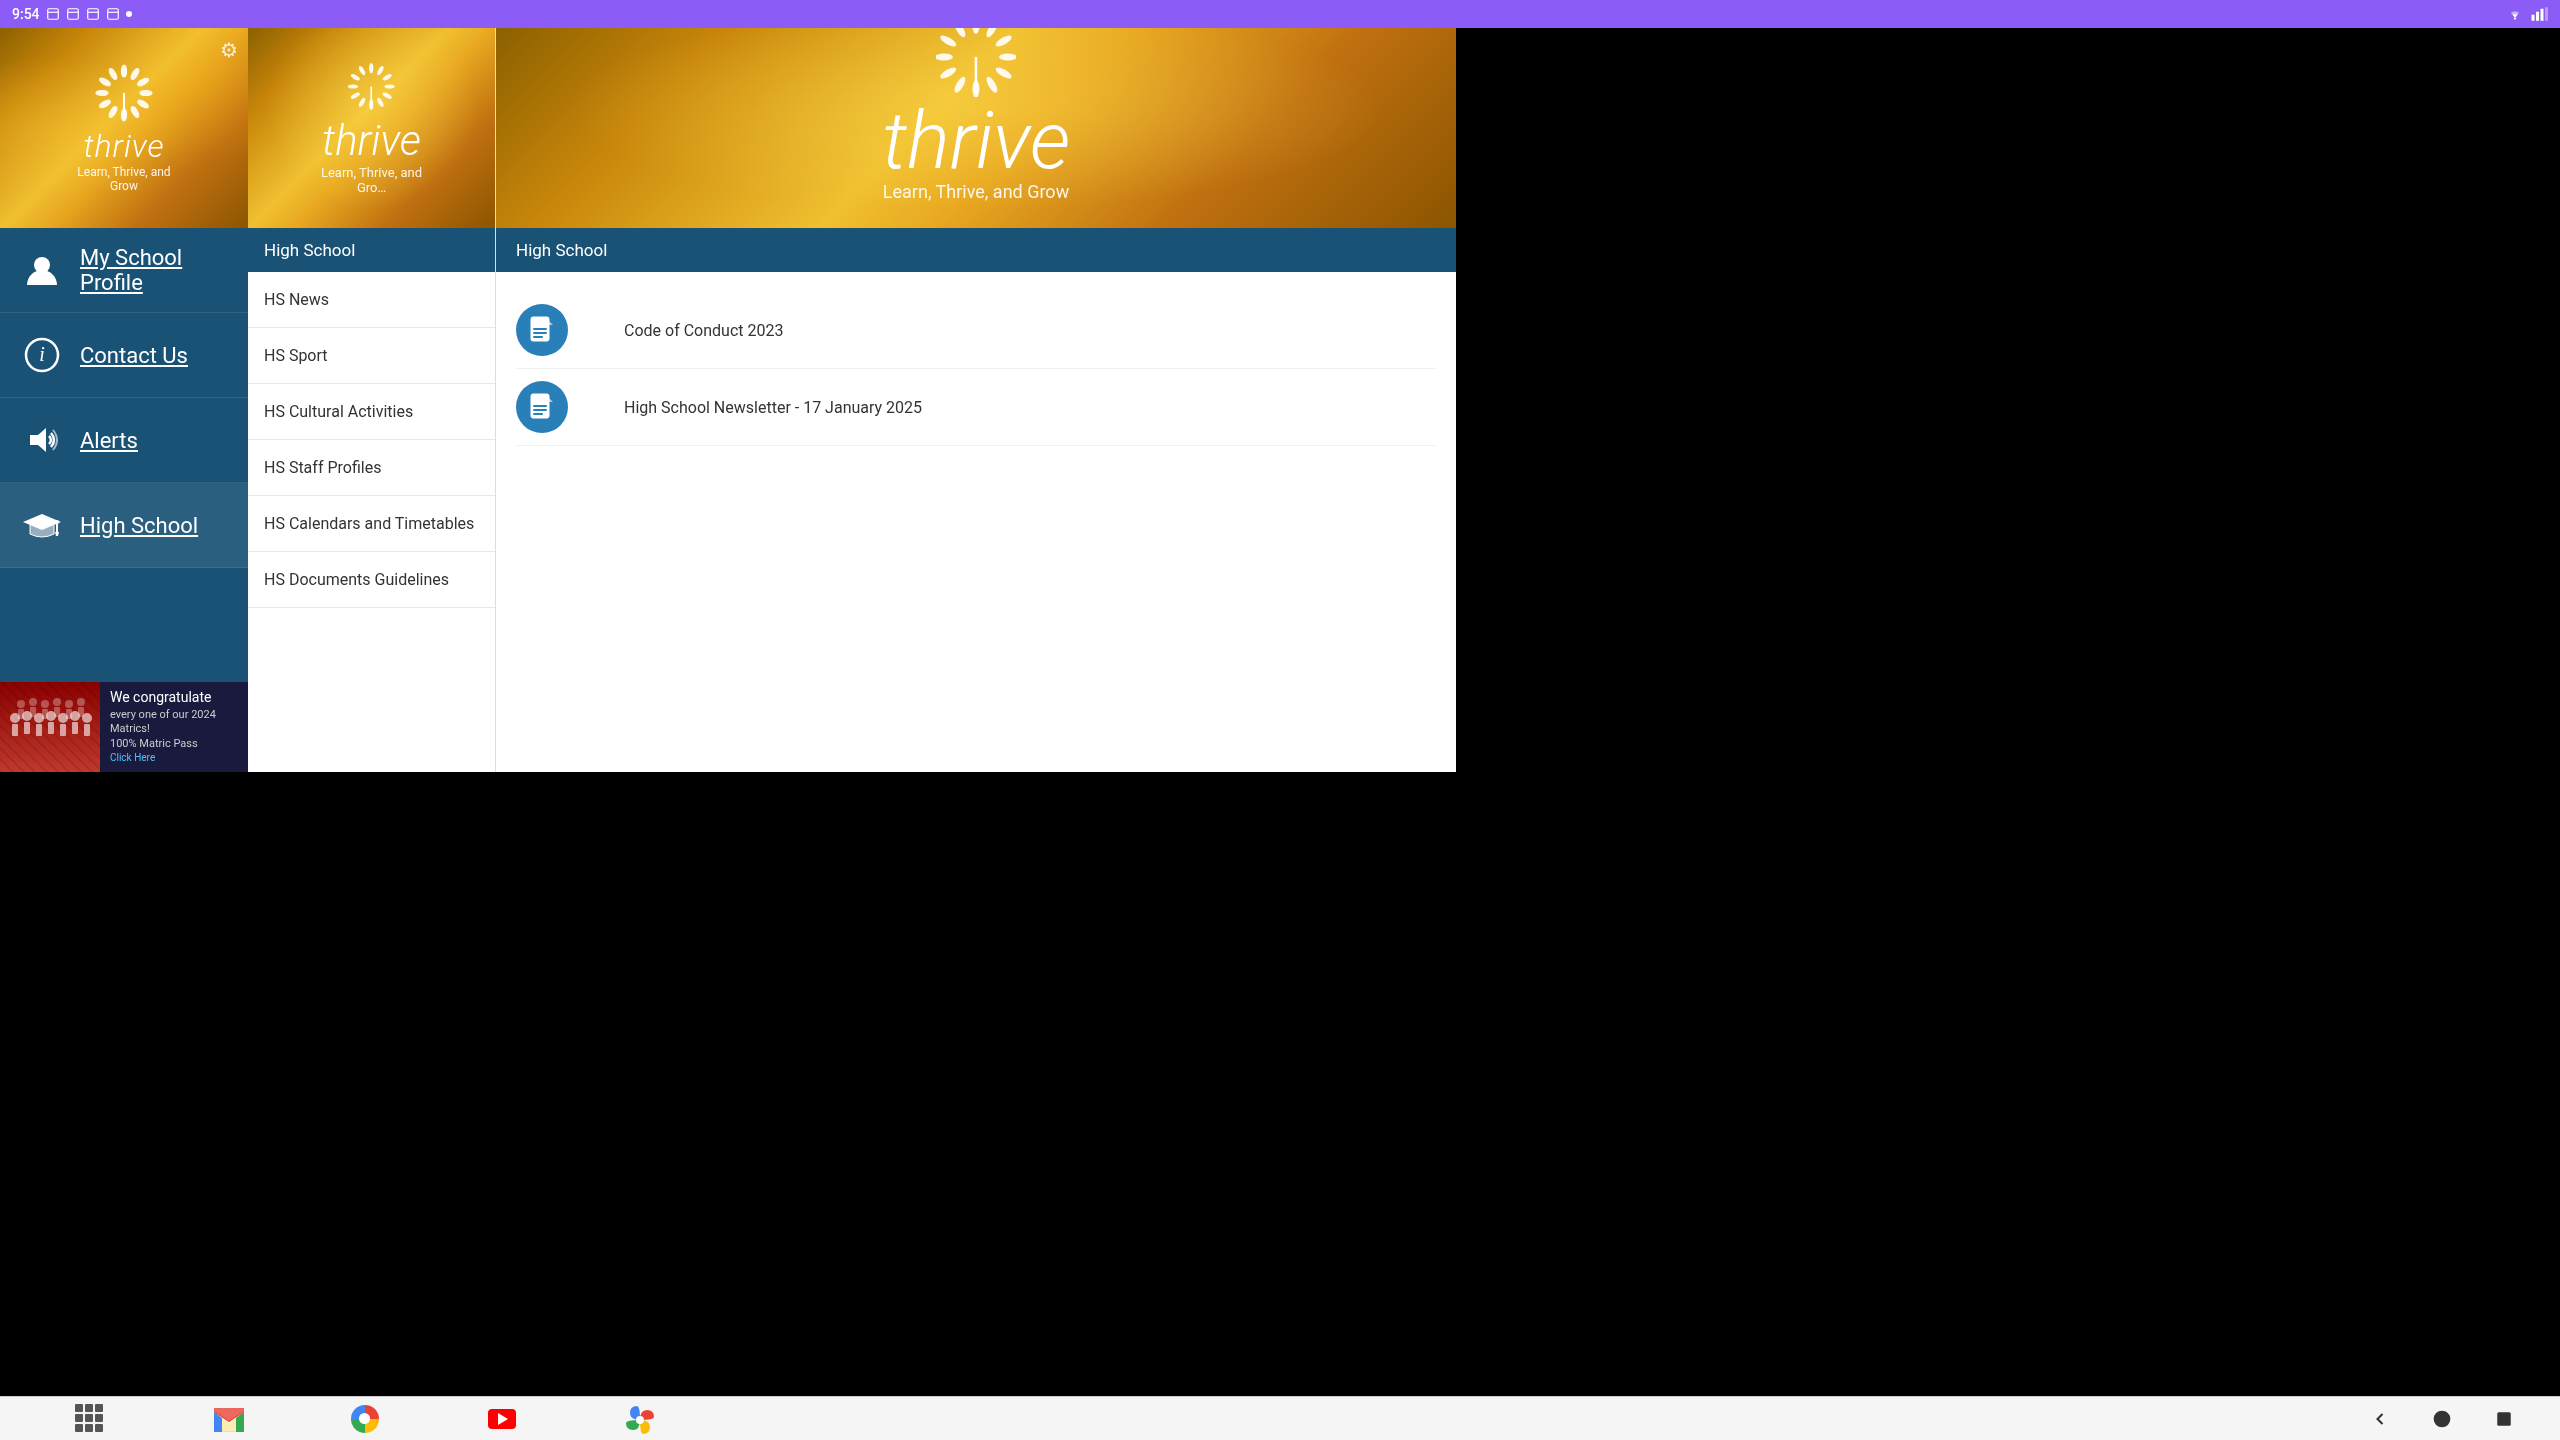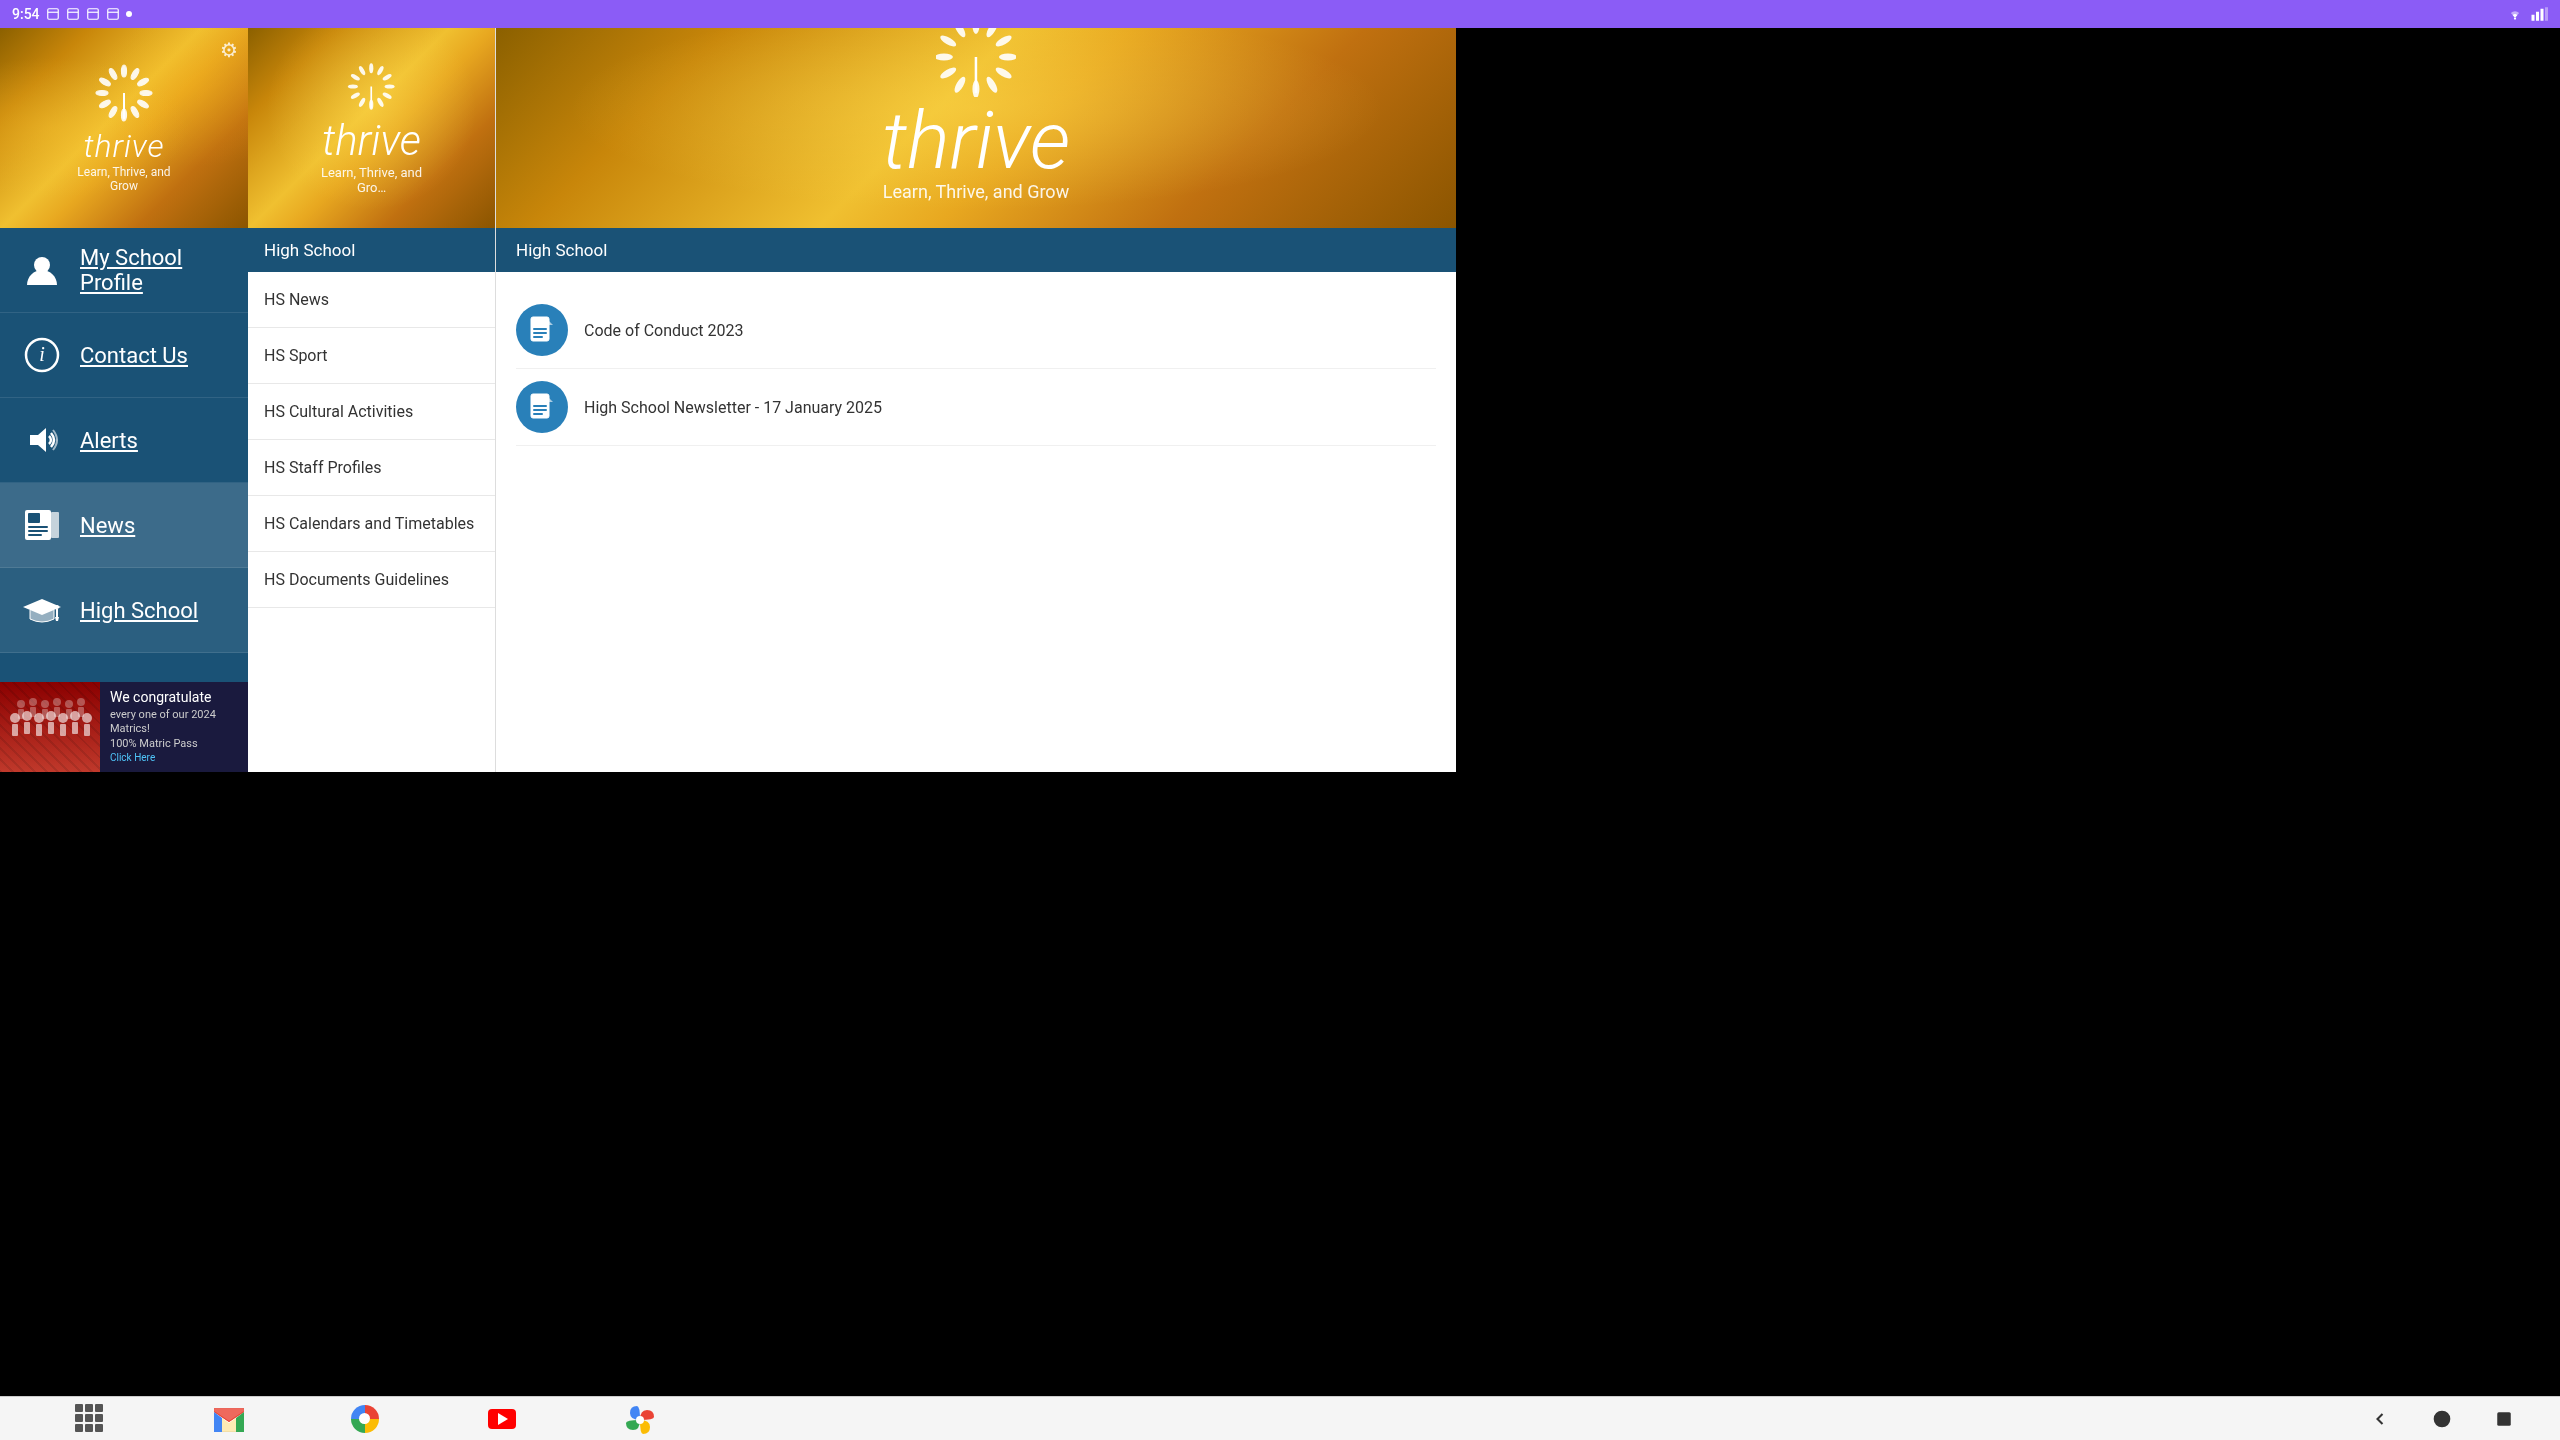--- a/index.html
+++ b/index.html
@@ -278,20 +278,21 @@
       font-size: 22px;
       font-weight: 400;
       margin-bottom: 20px;
     }
     .doc-item {
       display: flex;
       align-items: center;
       padding: 12px 0;
       cursor: pointer;
       border-bottom: 1px solid #f0f0f0;
+      gap: 40px;
     }
     .doc-icon {
       width: 52px;
       height: 52px;
       background: #2980b9;
       border-radius: 50%;
       display: flex;
       align-items: center;
       justify-content: center;
       margin-right: 16px;
@@ -525,34 +526,20 @@
             <polygon points="6,13 14,13 22,6 22,30 14,23 6,23" fill="white"></polygon>
 
             <path d="M25 14 Q29 18 25 22" stroke="white" stroke-width="2.5" fill="none"></path>
             <path d="M27 11 Q33 18 27 25" stroke="white" stroke-width="2.5" fill="none"></path>
             <path d="M29 8 Q37 18 29 28" stroke="white" stroke-width="2" fill="none" opacity="0.6"></path>
           </svg>
         </div>
         <span class="nav-label">Alerts</span>
       </div>
 
-      <div class="nav-item active">
-        <div class="nav-icon">
-          <svg width="38" height="34" viewBox="0 0 38 34">
-            <rect x="2" y="2" width="26" height="30" rx="2" fill="white"></rect>
-            <rect x="28" y="4" width="8" height="26" rx="1" fill="rgba(255,255,255,0.7)"></rect>
-            <rect x="5" y="5" width="12" height="10" rx="1" fill="#1a5276"></rect>
-
-            <rect x="5" y="18" width="20" height="2" rx="1" fill="#1a5276"></rect>
-            <rect x="5" y="22" width="20" height="2" rx="1" fill="#1a5276"></rect>
-            <rect x="5" y="26" width="14" height="2" rx="1" fill="#1a5276"></rect>
-          </svg>
-        </div>
-        <span class="nav-label">News</span>
-      </div>
 
       <div class="nav-item light-bg">
         <div class="nav-icon">
           <svg width="38" height="34" viewBox="0 0 38 34">
 
             <polygon points="19,6 38,14 19,22 0,14" fill="white"></polygon>
             <path d="M31 17 L31 26 Q19 32 7 26 L7 17" fill="rgba(255,255,255,0.5)" stroke="white" stroke-width="1"></path>
             <circle cx="34" cy="14" r="2" fill="white"></circle>
             <line x1="34" y1="16" x2="34" y2="26" stroke="white" stroke-width="2"></line>
             <path d="M32 24 L36 24 L35 28 L33 28 Z" fill="white"></path>

